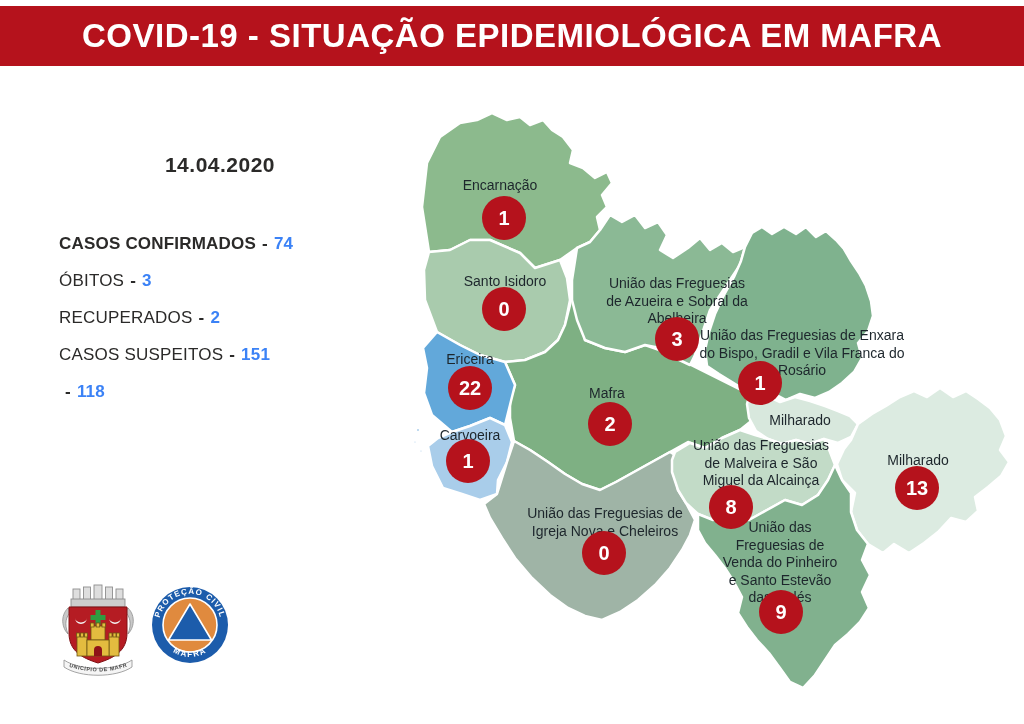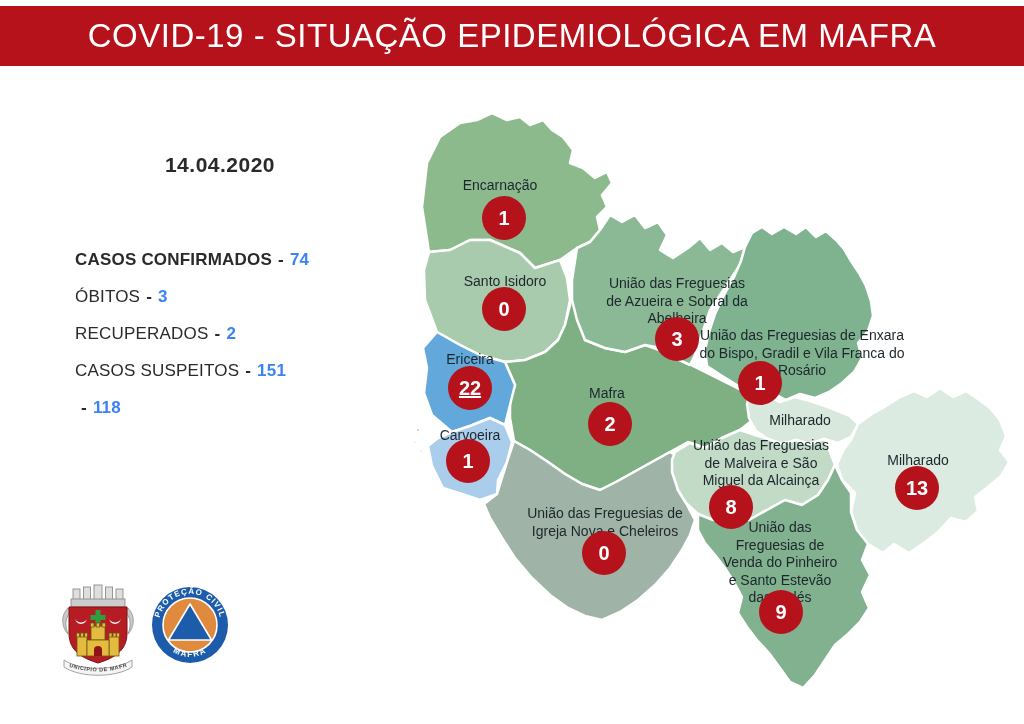--- a/index.html
+++ b/index.html
@@ -6,28 +6,28 @@
   .stage{
     position:relative;width:1024px;height:724px;background:#ffffff;overflow:hidden;
     font-family:"Liberation Sans", sans-serif;
   }
   
   .header{
     position:absolute;left:0;top:6px;width:1024px;height:60px;background:#b5121c;
     display:flex;align-items:center;justify-content:center;
   }
   .header h1{
-    margin:0;color:#ffffff;font-size:33px;font-weight:400;letter-spacing:.5px;white-space:nowrap;
+    margin:0;color:#ffffff;font-size:33px;font-weight:700;letter-spacing:.5px;white-space:nowrap;
   }
   
   .date{
     position:absolute;left:60px;top:153px;width:320px;text-align:center;
     font-size:21px;font-weight:800;color:#2b2a29;letter-spacing:.5px;
   }
-  .stats{position:absolute;left:59px;top:225px;list-style:none;margin:16px;padding:0;}
+  .stats{position:absolute;left:59px;top:225px;list-style:none;margin:0;padding:0;}
   .stats li{height:37px;display:flex;align-items:center;font-size:17px;color:#2b2a29;font-weight:500;letter-spacing:.2px;}
   .stats li.strong{font-weight:800;}
   .stats .dash{margin:0 6px;font-weight:700;}
   .stats .val{color:#3b82f6;font-weight:800;}
   
   .map{position:absolute;left:410px;top:100px;width:614px;height:624px;}
   .map svg{position:absolute;left:0;top:0;}
   .rlabel{
     position:absolute;transform:translate(-50%,-50%);text-align:center;
     font-size:14px;line-height:1.25;font-weight:400;color:#1d262c;
@@ -107,21 +107,21 @@
     <div class="rlabel" style="left:267px;top:201px;width:142px;">União das Freguesias de Azueira e Sobral da Abelheira</div>
     <div class="rlabel" style="left:392px;top:253px;width:214px;">União das Freguesias de Enxara do Bispo, Gradil e Vila Franca do Rosário</div>
     <div class="rlabel nw" style="left:390px;top:321px;">Milharado</div>
     <div class="rlabel nw" style="left:508px;top:361px;">Milharado</div>
     <div class="rlabel" style="left:320px;top:363px;width:150px;margin-left:31px;">União das Freguesias de Malveira e São Miguel da Alcainça</div>
     <div class="rlabel" style="left:195px;top:422px;width:188px;">União das Freguesias de Igreja Nova e Cheleiros</div>
     <div class="rlabel" style="left:370px;top:463px;width:118px;">União das Freguesias de Venda do Pinheiro e Santo Estevão das Galés</div>
 
     <div class="badge" style="left:94px;top:118px;">1</div>
     <div class="badge" style="left:94px;top:209px;">0</div>
-    <div class="badge" style="left:60px;top:288px;text-decoration:underline;">22</div>
+    <div class="badge" style="left:60px;top:288px;">22</div>
     <div class="badge" style="left:58px;top:361px;">1</div>
     <div class="badge" style="left:200px;top:324px;">2</div>
     <div class="badge" style="left:267px;top:239px;">3</div>
     <div class="badge" style="left:350px;top:283px;">1</div>
     <div class="badge" style="left:507px;top:388px;">13</div>
     <div class="badge" style="left:321px;top:407px;">8</div>
     <div class="badge" style="left:194px;top:453px;">0</div>
     <div class="badge" style="left:371px;top:512px;">9</div>
   </div>
 

